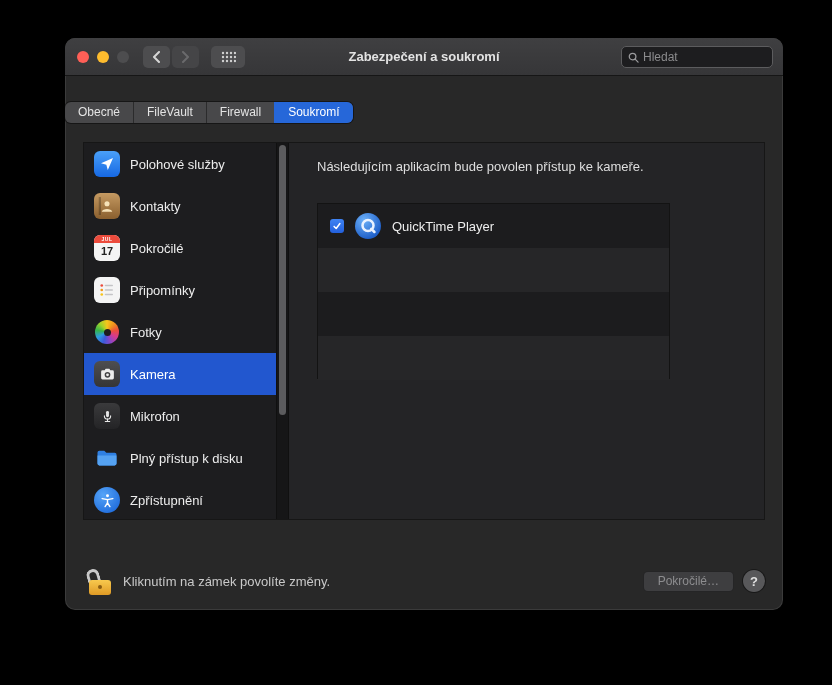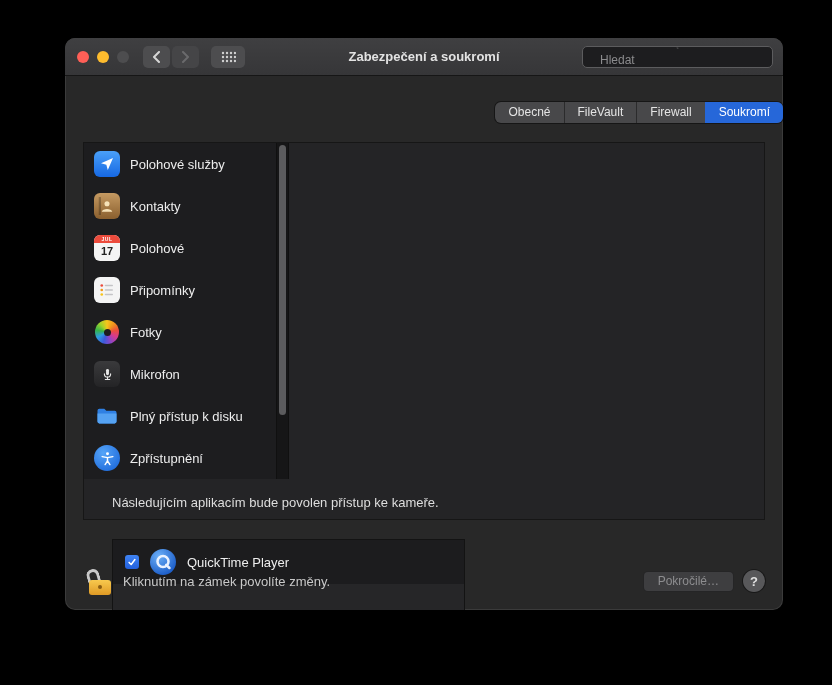--- a/index.html
+++ b/index.html
@@ -32,44 +32,44 @@
   .navbtn.disabled { background:#454547; }
   .gridbtn {
     width:34px; height:22px; border-radius:5px; background:#4d4d4f;
     margin-left:12px; display:flex; align-items:center; justify-content:center;
   }
   .win-title {
     position:absolute; left:0; right:0; text-align:center;
     font-size:13px; font-weight:700; color:#e3e3e3; pointer-events:none;
   }
   .searchfield {
-    position:absolute; right:10px; top:8px; width:191px; height:22px;
+    position:absolute; right:10px; top:8px; width:152px; height:22px;
     background:#1d1d1f; border:1px solid #5c5c5e; border-radius:5px;
-    display:flex; align-items:center; padding:0 6px; gap:4px;flex-direction:column;
+    display:flex; align-items:center; padding:0 6px; gap:4px;
   }
   .searchfield input {
     flex:1; background:transparent; border:none; outline:none;
     color:#ddd; font-size:12px; font-family:"Liberation Sans", sans-serif; min-width:0;
   }
   .searchfield input::placeholder { color:#8b8b8d; }
 
   
-  .tabbar { position:absolute; top:64px; left:0; right:0; display:flex; justify-content:flex-end; }
+  .tabbar { position:absolute; top:64px; left:0; right:0; display:flex; justify-content:flex-start; }
   .segmented { display:flex; border-radius:6px; overflow:hidden; background:#48484a; box-shadow:0 0 0 1px rgba(0,0,0,.45); }
   .segment {
     padding:3px 13px; font-size:12px; color:#e4e4e4; line-height:15px;
     border-left:1px solid rgba(0,0,0,.4); cursor:default; white-space:nowrap;
   }
   .segment:first-child { border-left:none; }
   .segment.selected { background:#2667d9; color:#fff; border-left-color:transparent; }
 
   
   .panel {
     position:absolute; left:18px; top:104px; width:682px; height:378px;
-    border:1px solid #161616; background:#242426; display:flex;flex-direction:column;
+    border:1px solid #161616; background:#242426; display:flex;
   }
   .sidebar {
     width:205px; background:#1d1d1f; border-right:1px solid #101010;
     position:relative; overflow:hidden;
   }
   .side-item {
     height:42px; display:flex; align-items:center; gap:10px; padding-left:10px; padding-right:14px;
   }
   .side-item.selected { background:#2257cf; }
   .side-label { font-size:13px; color:#ededed; white-space:nowrap; }
@@ -234,21 +234,21 @@
             </svg>
         </div>
         <span class="side-label">Kontakty</span>
       </div>
 
       <div class="side-item">
         <div class="iconbox ib-calendar">
           <div class="cal-head">JUL</div>
           <div class="cal-day">17</div>
         </div>
-        <span class="side-label">Polohové</span>
+        <span class="side-label">Pokročilé</span>
       </div>
 
       <div class="side-item">
         <div class="iconbox ib-reminders">
           <svg width="18" height="18" viewBox="0 0 24 24">
             <circle cx="5" cy="6" r="1.8" fill="#eb4d3d"></circle>
               <rect x="9" y="5" width="11" height="2" rx="1" fill="#c4c4c6"></rect>
             <circle cx="5" cy="12" r="1.8" fill="#f09a1d"></circle>
               <rect x="9" y="11" width="11" height="2" rx="1" fill="#c4c4c6"></rect>
             <circle cx="5" cy="18" r="1.8" fill="#f6c51c"></circle>
@@ -258,20 +258,30 @@
         <span class="side-label">Připomínky</span>
       </div>
 
       <div class="side-item">
         <div class="iconbox ib-photos">
           <div class="photos-wheel"></div>
         </div>
         <span class="side-label">Fotky</span>
       </div>
 
+      <div class="side-item selected">
+        <div class="iconbox ib-camera">
+          <svg width="17" height="17" viewBox="0 0 24 24">
+            <path d="M3 8a2 2 0 0 1 2-2h3l1.4-2h5.2L16 6h3a2 2 0 0 1 2 2v9a2 2 0 0 1-2 2H5a2 2 0 0 1-2-2z" fill="#ededed"></path>
+            <circle cx="12" cy="12.5" r="4" fill="#434345"></circle>
+            <circle cx="12" cy="12.5" r="2" fill="#ededed"></circle>
+          </svg>
+        </div>
+        <span class="side-label">Kamera</span>
+      </div>
 
       <div class="side-item">
         <div class="iconbox ib-mic">
           <svg width="15" height="15" viewBox="0 0 24 24">
             <rect x="9.7" y="3" width="4.6" height="10" rx="2.3" fill="#e8e8e8"></rect>
             <path d="M7 11a5 5 0 0 0 10 0" fill="none" stroke="#e8e8e8" stroke-width="1.8" stroke-linecap="round"></path>
             <line x1="12" y1="16" x2="12" y2="19" stroke="#e8e8e8" stroke-width="1.8" stroke-linecap="round"></line>
             <line x1="8.5" y1="20" x2="15.5" y2="20" stroke="#e8e8e8" stroke-width="1.8" stroke-linecap="round"></line>
           </svg>
         </div>

